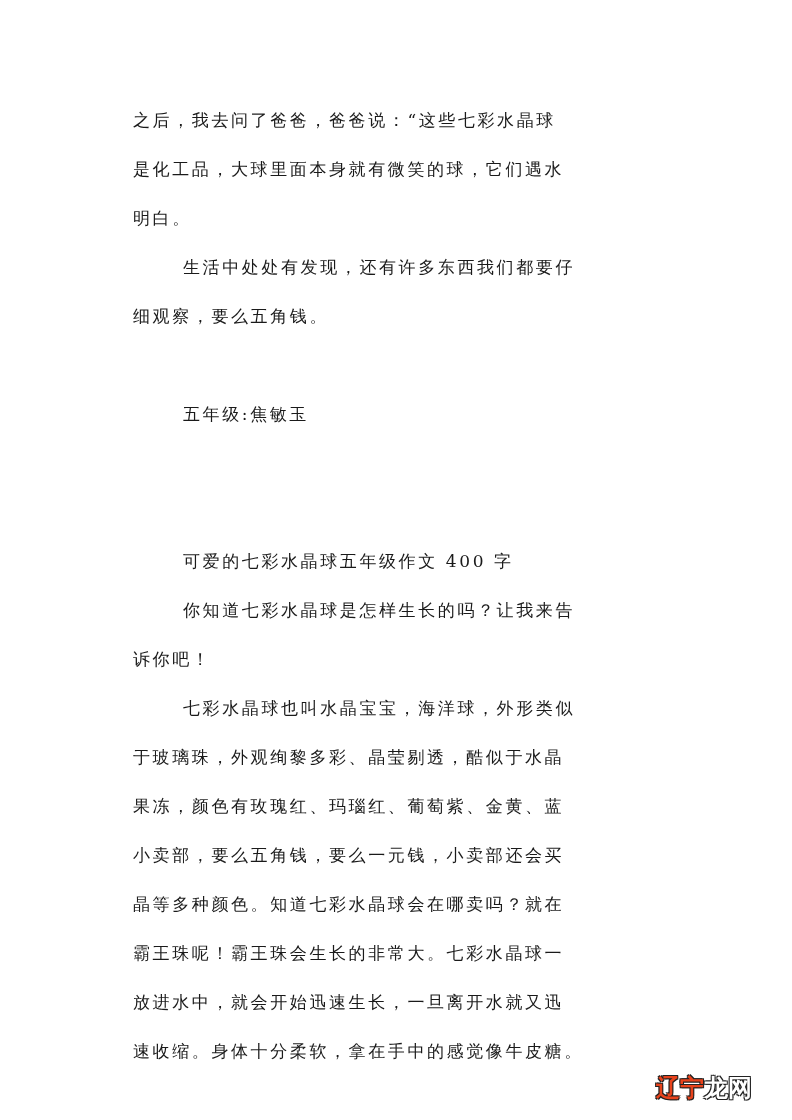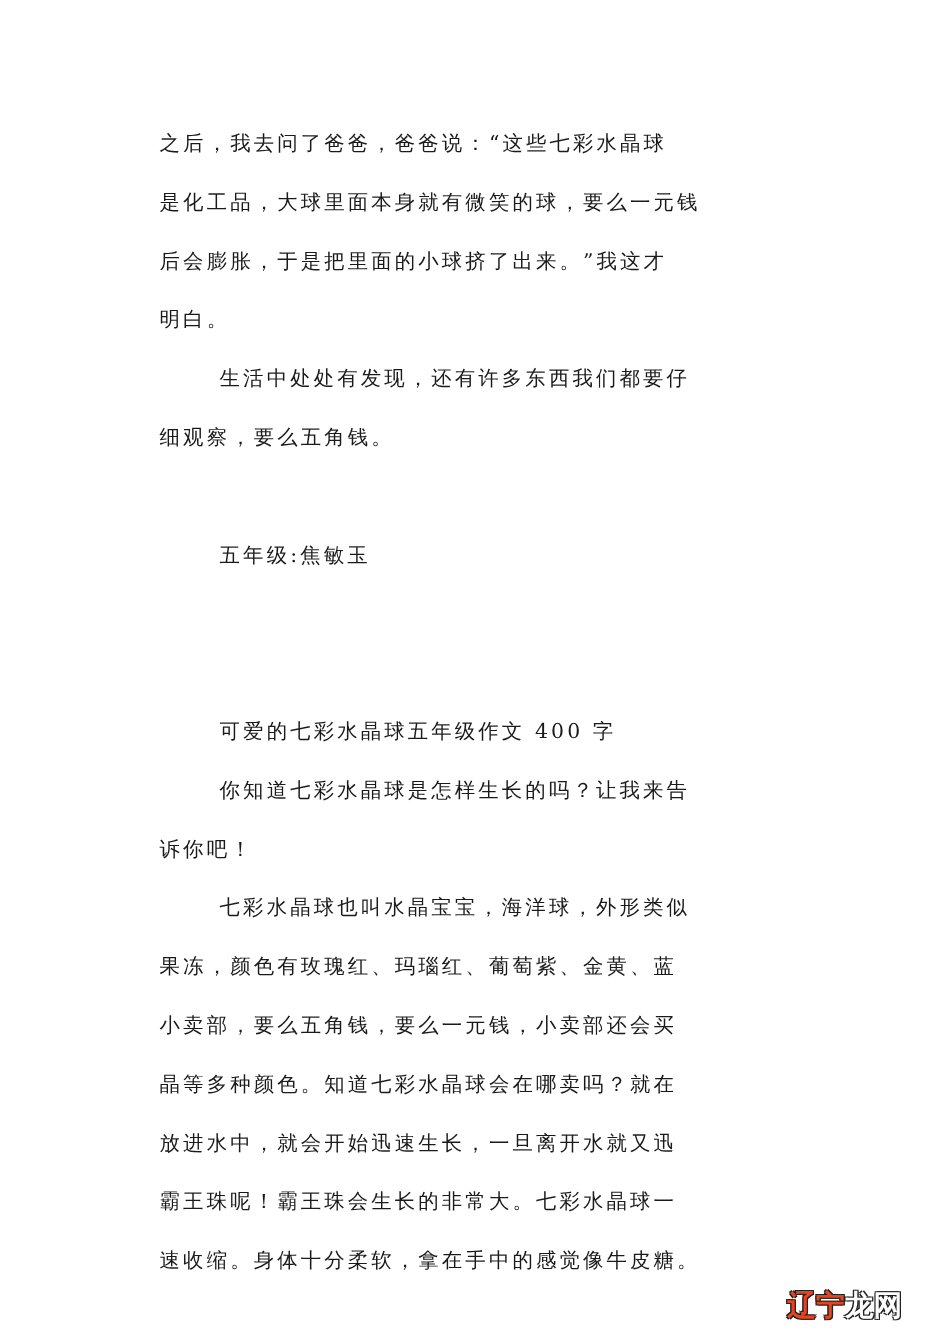--- a/index.html
+++ b/index.html
@@ -54,22 +54,21 @@
     text-shadow: -1px -1px 0 #222, 1px -1px 0 #222, -1px 1px 0 #222, 1px 1px 0 #222;
   }
 </style>
 </head>
 <body>
 
 <div class="page">
 
   <div>
     <div class="line">之后，我去问了爸爸，爸爸说：“这些七彩水晶球</div>
-    <div class="line">是化工品，大球里面本身就有微笑的球，要么一元钱</div>
-    <div class="line">后会膨胀，于是把里面的小球挤了出来。”我这才</div>
+    <div class="line">是化工品，大球里面本身就有微笑的球，它们遇水</div>
     <div class="line">明白。</div>
   </div>
 
   <div>
     <div class="line indent">生活中处处有发现，还有许多东西我们都要仔</div>
     <div class="line">细观察，要么五角钱。</div>
   </div>
 
   <div class="blank"></div>
 
@@ -80,25 +79,26 @@
 
   <div class="line indent">可爱的七彩水晶球五年级作文 400 字</div>
 
   <div>
     <div class="line indent">你知道七彩水晶球是怎样生长的吗？让我来告</div>
     <div class="line">诉你吧！</div>
   </div>
 
   <div>
     <div class="line indent">七彩水晶球也叫水晶宝宝，海洋球，外形类似</div>
+    <div class="line">于玻璃珠，外观绚黎多彩、晶莹剔透，酷似于水晶</div>
     <div class="line">果冻，颜色有玫瑰红、玛瑙红、葡萄紫、金黄、蓝</div>
     <div class="line">小卖部，要么五角钱，要么一元钱，小卖部还会买</div>
     <div class="line">晶等多种颜色。知道七彩水晶球会在哪卖吗？就在</div>
+    <div class="line">霸王珠呢！霸王珠会生长的非常大。七彩水晶球一</div>
     <div class="line">放进水中，就会开始迅速生长，一旦离开水就又迅</div>
-    <div class="line">霸王珠呢！霸王珠会生长的非常大。七彩水晶球一</div>
     <div class="line">速收缩。身体十分柔软，拿在手中的感觉像牛皮糖。</div>
 
   </div>
 
 </div>
 
 <div class="watermark">
   <span class="wm-red">辽宁</span><span class="wm-white">龙网</span>
 </div>
 

